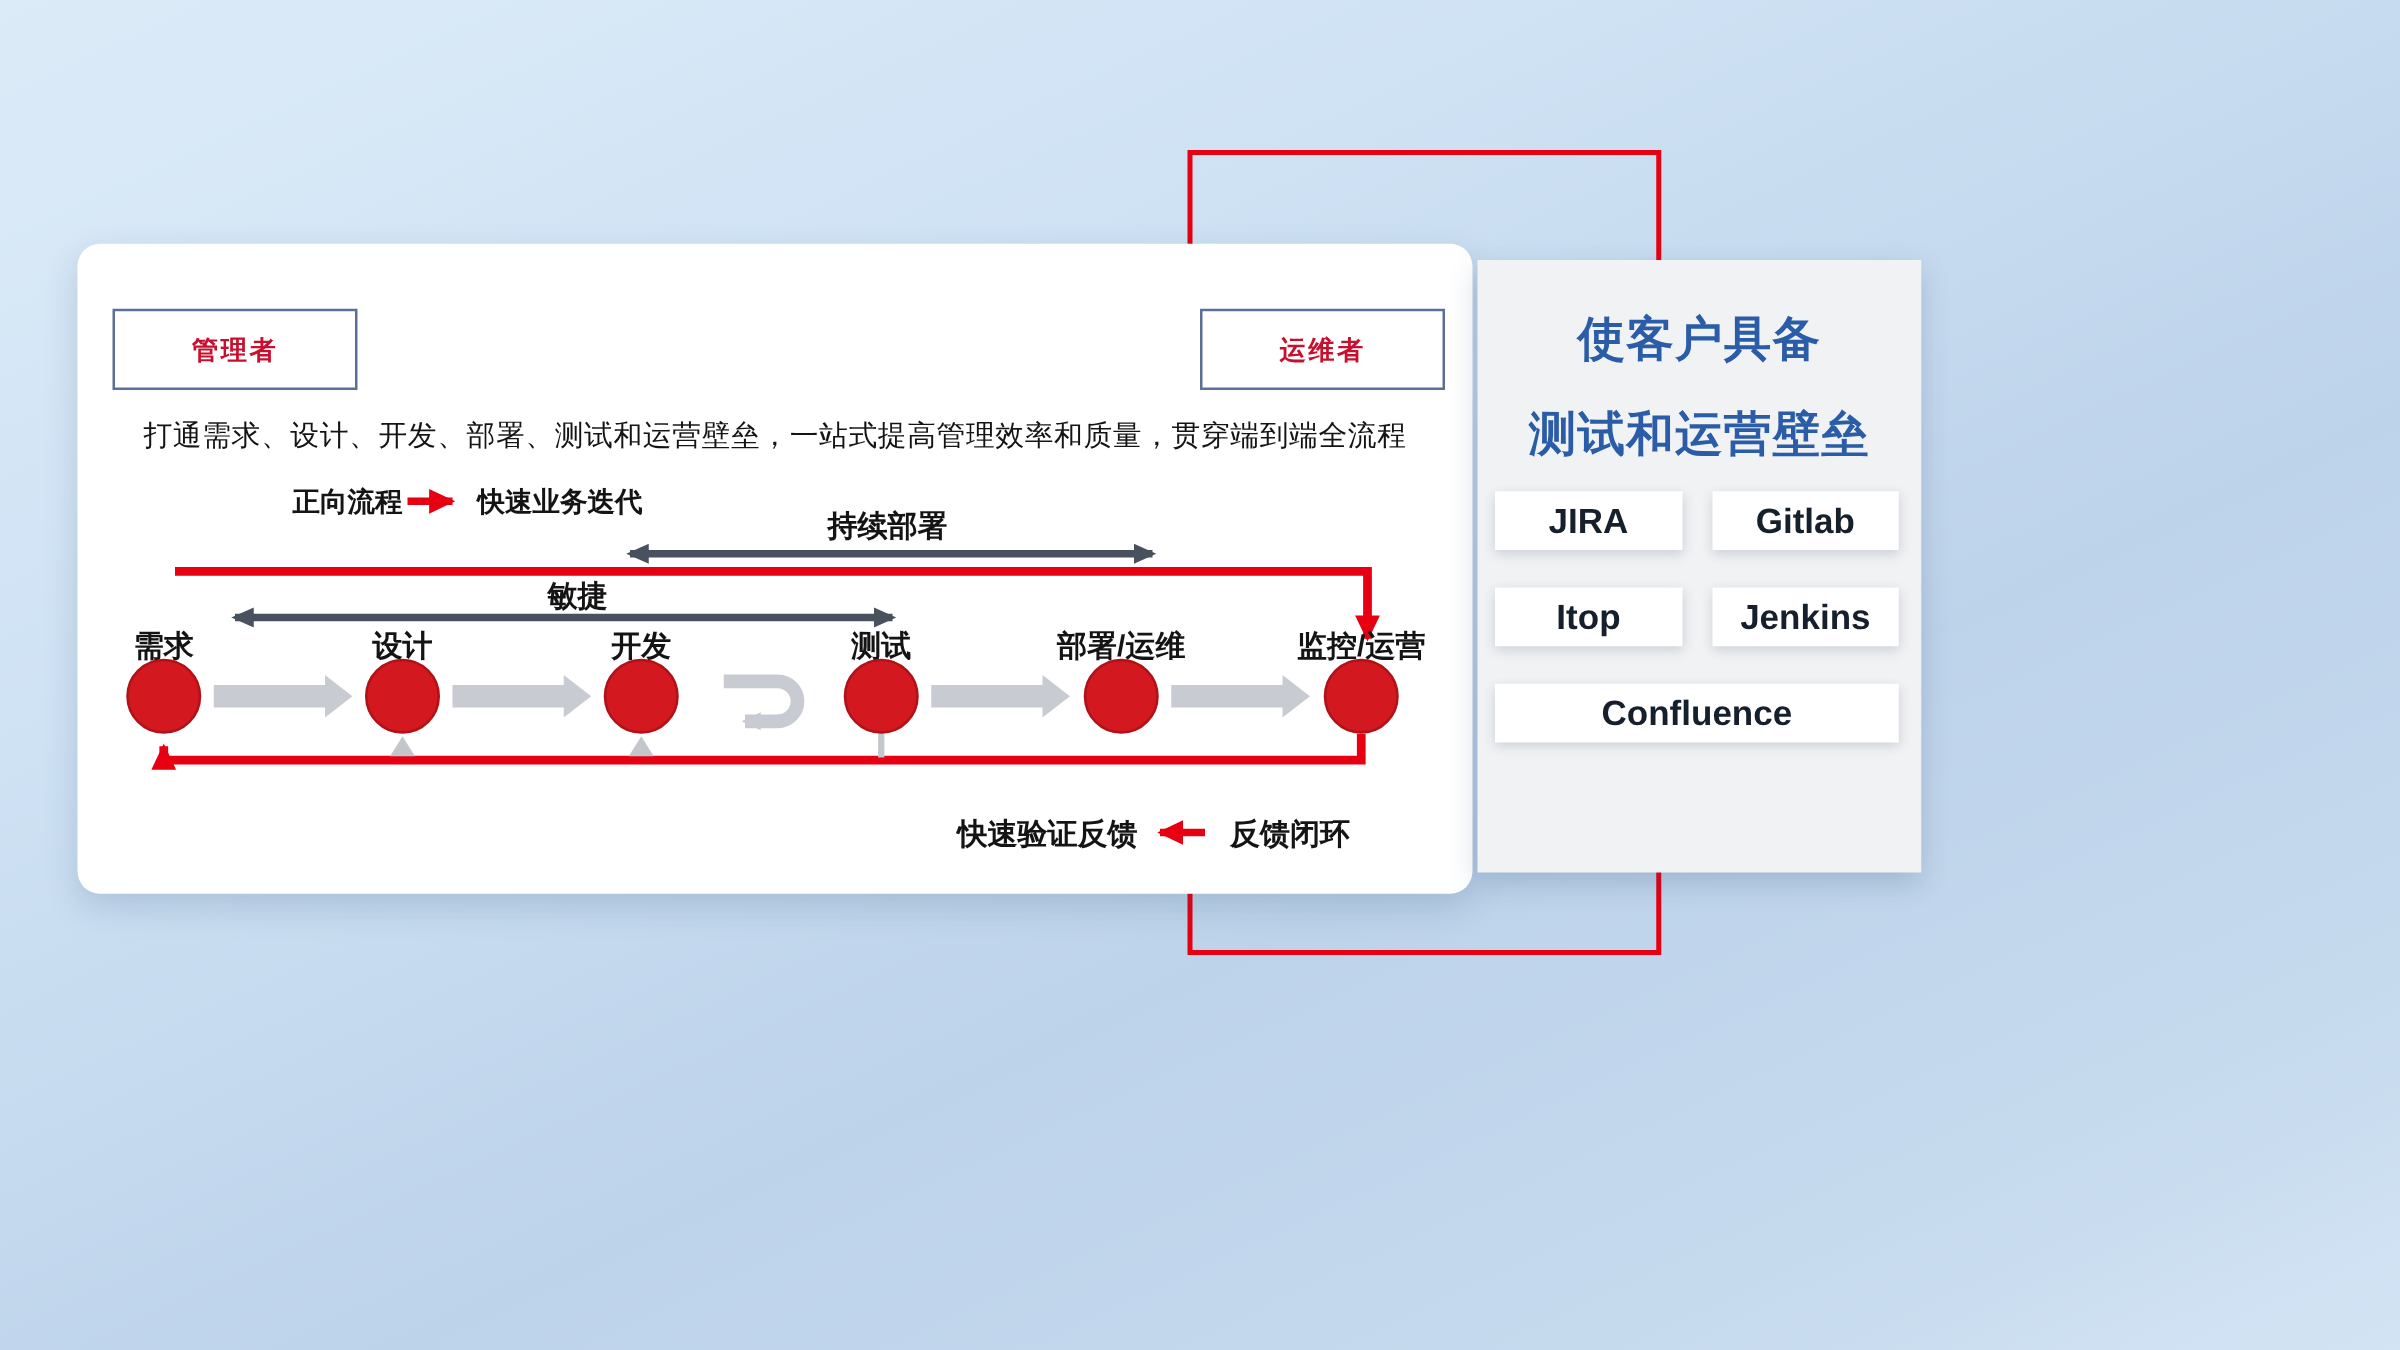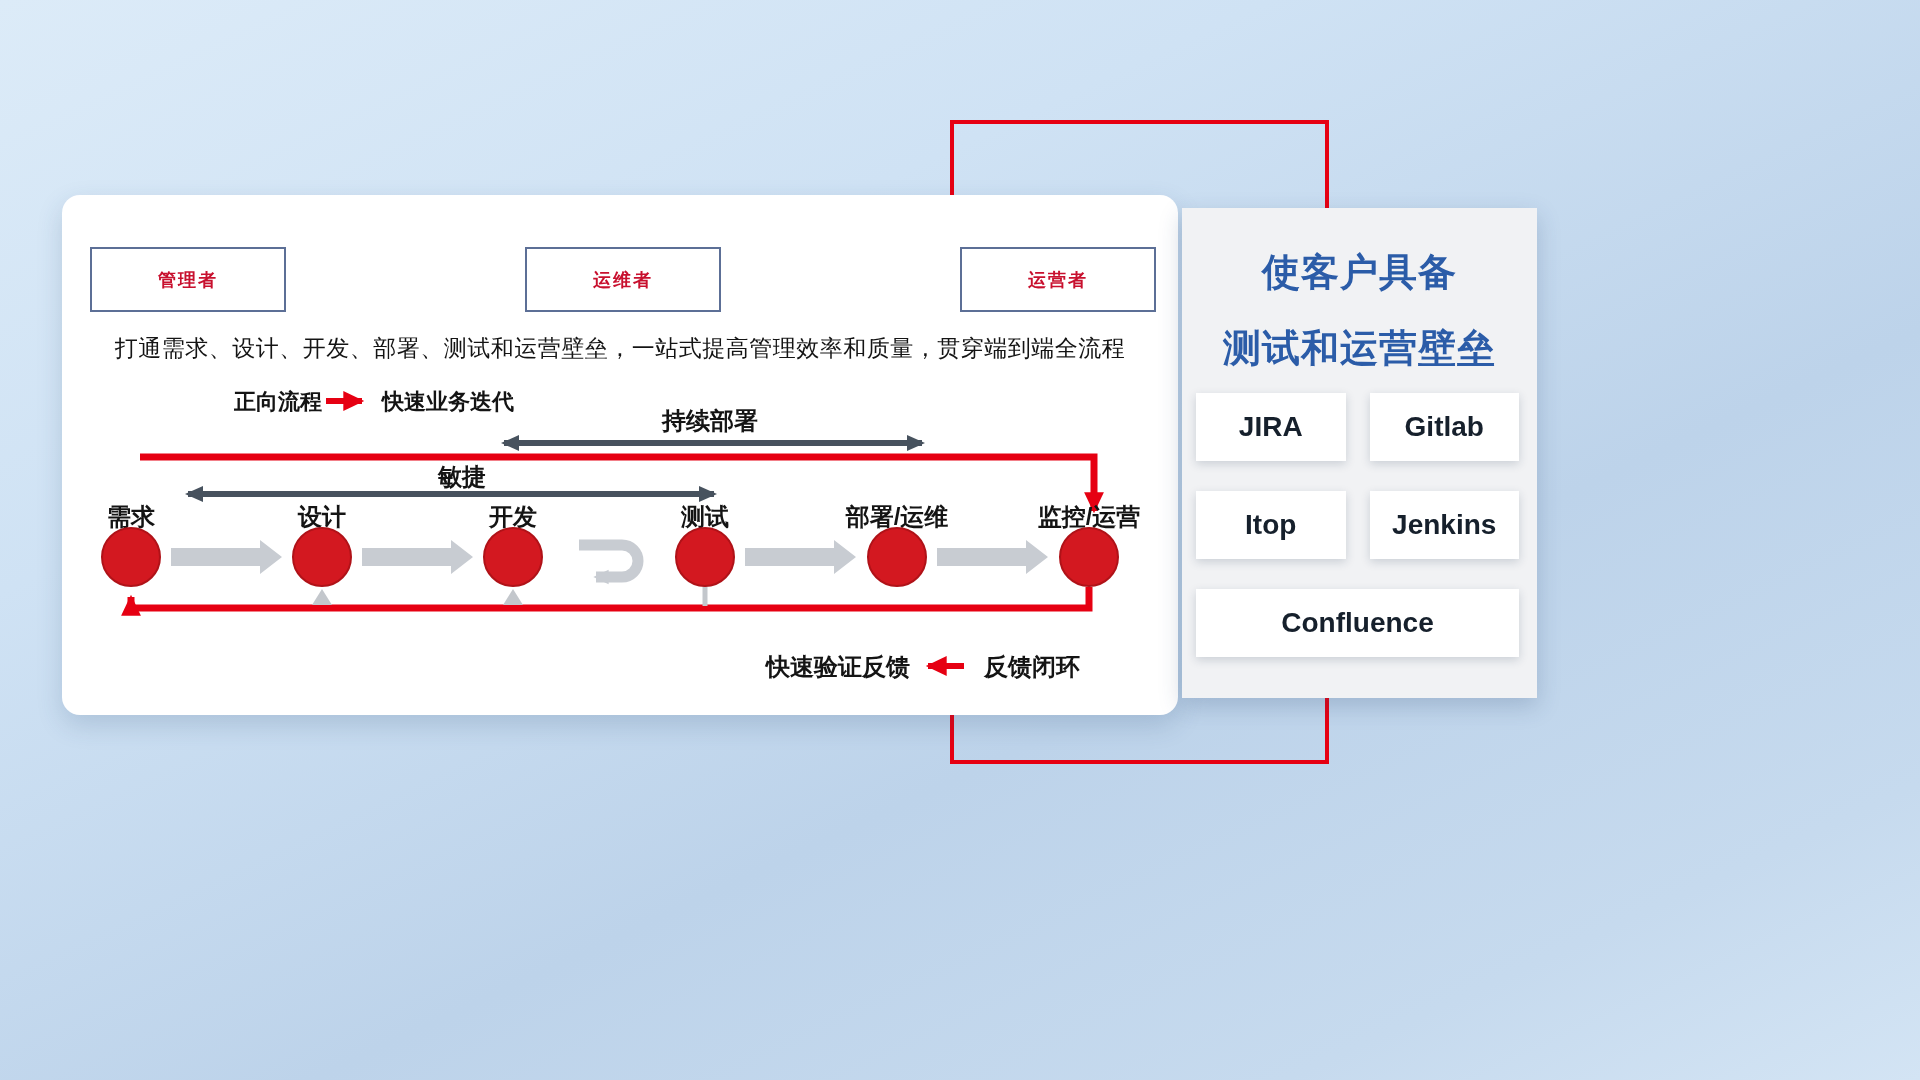--- a/index.html
+++ b/index.html
@@ -23,21 +23,21 @@
     box-shadow: 0 10px 26px rgba(40,70,110,0.18);
   }
 
   .roles {
     position: absolute; left: 28px; right: 22px; top: 52px; height: 65px;
     display: flex; justify-content: space-between;
   }
   .role-box {
     width: 192px; height: 61px; border: 2px solid #5c6f96; background: #ffffff;
     display: flex; align-items: center; justify-content: center;
-    color: #c8102e; font-size: 18px; font-weight: 700; letter-spacing: 2px;
+    color: #c8102e; font-size: 21px; font-weight: 700; letter-spacing: 2px;
   }
 
   .description {
     position: absolute; left: 0; right: 0; top: 138px; text-align: center;
     font-size: 23px; font-weight: 400; color: #141414; letter-spacing: 0.5px;
   }
 
   .diagram { position: absolute; left: 0; top: 0; width: 1116px; height: 520px; }
   .diagram text { font-family: "Liberation Sans", "DejaVu Sans", sans-serif; fill: #141414; }
   .t22 { font-size: 22px; font-weight: 700; }
@@ -53,40 +53,39 @@
     position: absolute; left: 0; right: 0; top: 26px; text-align: center;
     color: #2b5ca8; font-size: 38px; font-weight: 700; line-height: 76px;
     letter-spacing: 1px;
     font-family: Liberation Serif, serif;
   }
   .tools {
     position: absolute; left: 14px; right: 18px; top: 185px;
     display: grid; grid-template-columns: 1fr 1fr; column-gap: 24px; row-gap: 30px;
   }
   .tool {
-    height: 68px; background: #ffffff; border-radius: 0;
+    height: 47px; background: #ffffff; border-radius: 0;
     display: flex; align-items: center; justify-content: center;
     font-size: 28px; font-weight: 700; color: #16202c;
     box-shadow: 0 3px 9px rgba(30,50,80,0.18);
   }
   .tool.wide { grid-column: 1 / span 2; }
 </style>
 </head>
 <body>
 
 <div class="stage">
 
   <div class="red-frame"></div>
 
   <div class="main-panel">
 
     <div class="roles">
       <div class="role-box">管理者</div>
       <div class="role-box">运维者</div>
-      <div class="role-box">运营者</div>
     </div>
 
     <div class="description">打通需求、设计、开发、部署、测试和运营壁垒，一站式提高管理效率和质量，贯穿端到端全流程</div>
 
     <svg class="diagram" viewBox="0 0 1116 520">
       <defs>
         <marker id="aR" viewBox="0 0 20 20" markerWidth="22" markerHeight="22" refX="17" refY="10" orient="auto-start-reverse" markerUnits="userSpaceOnUse">
           <path d="M0,1 L19,10 L0,19 Z" fill="#e60012"></path>
         </marker>
         <marker id="aD" viewBox="0 0 20 20" markerWidth="20" markerHeight="20" refX="15" refY="10" orient="auto-start-reverse" markerUnits="userSpaceOnUse">

